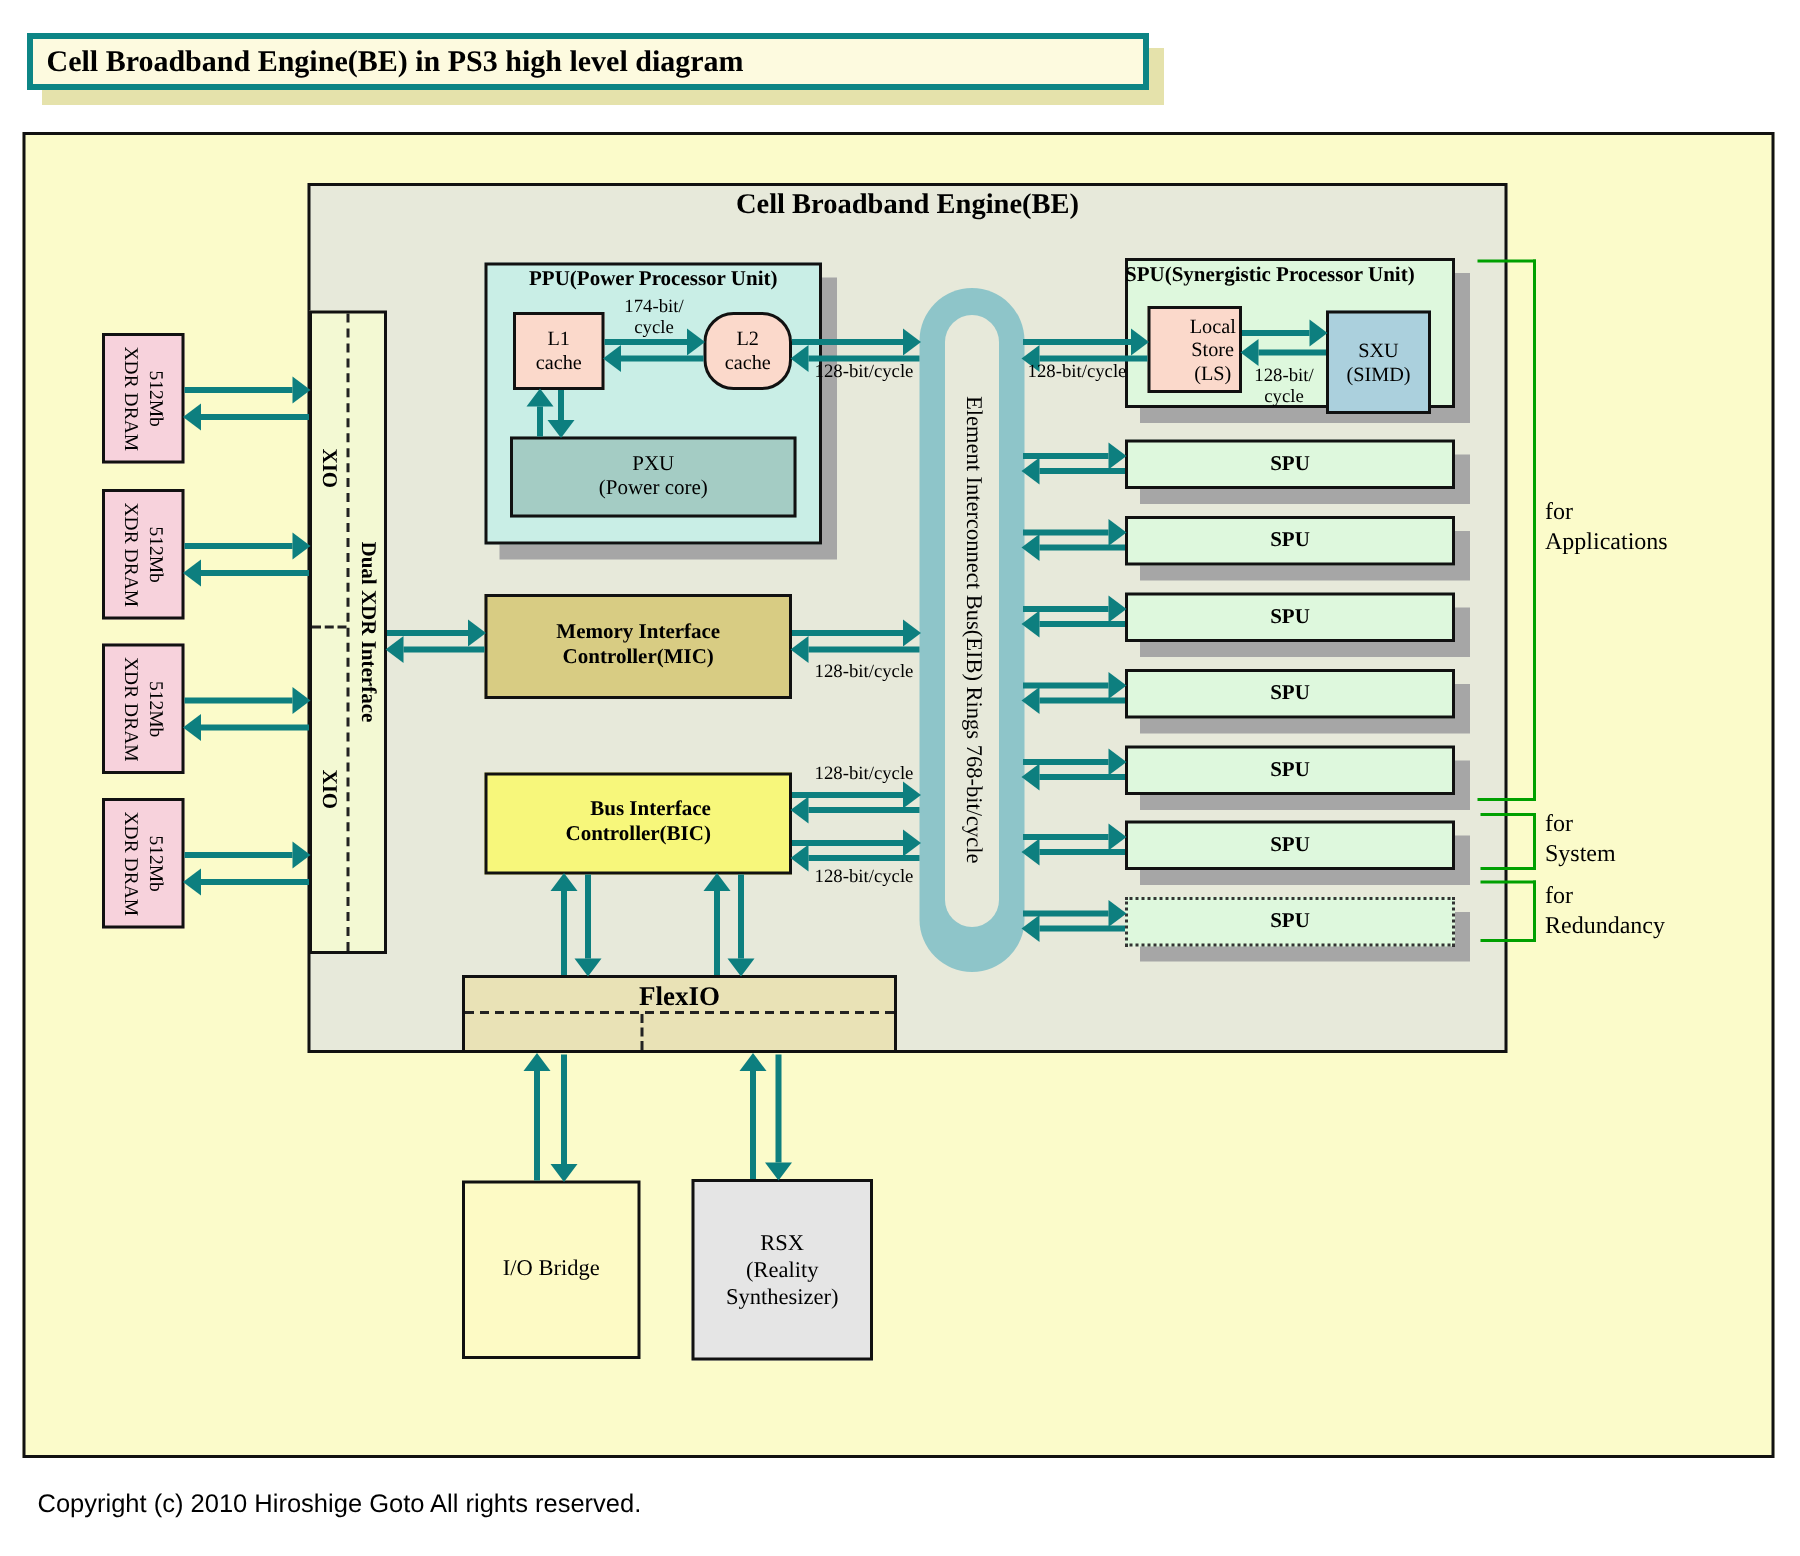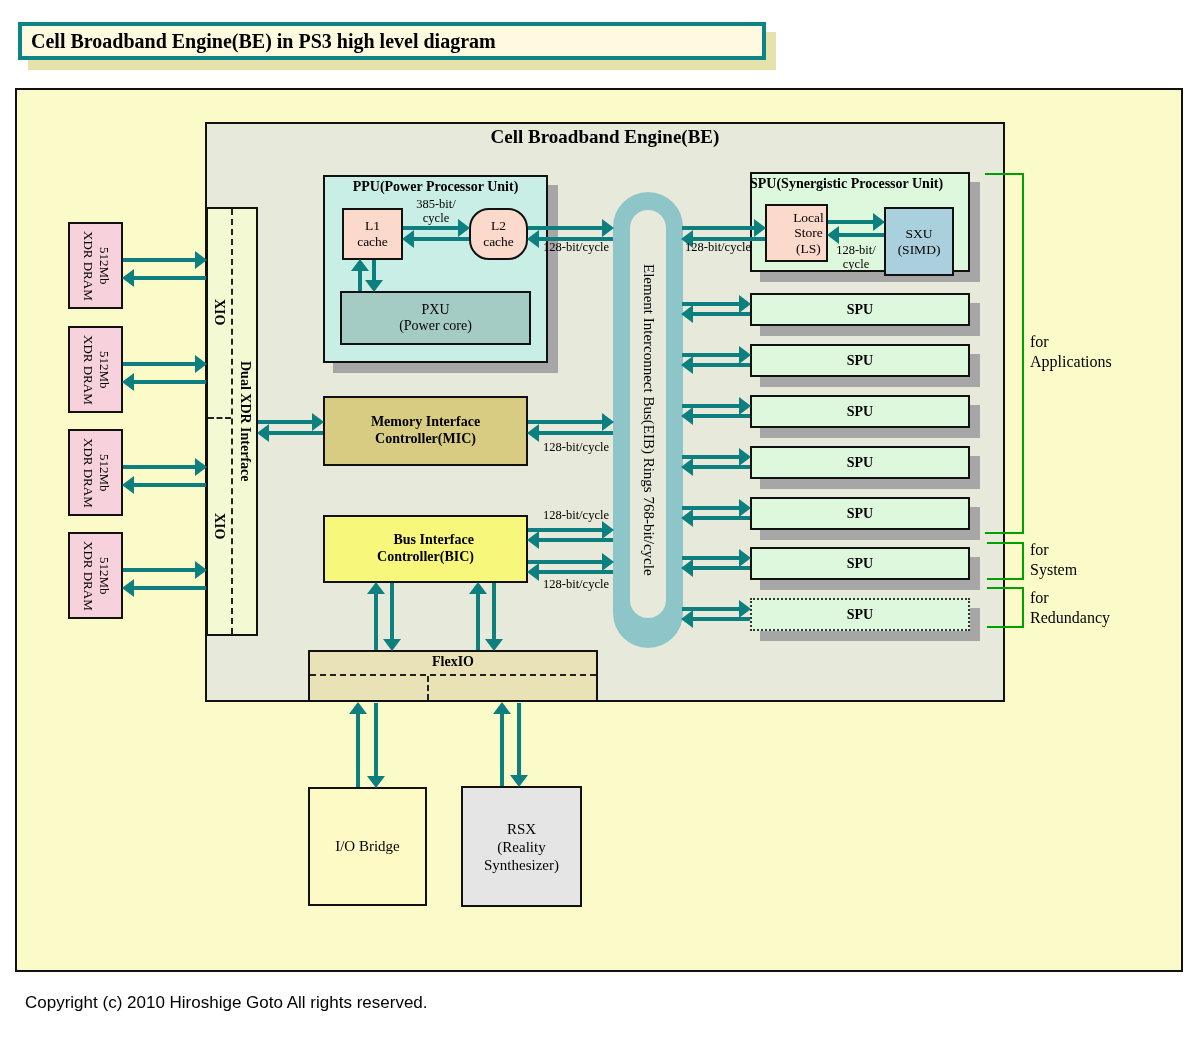--- a/index.html
+++ b/index.html
@@ -55,21 +55,21 @@
 </div>
 
 <div class="box shadow" style="left:323px;top:175px;width:225px;height:188px;background:#c9eee6;"></div>
 <div class="abs" style="left:323px;top:179px;width:225px;text-align:center;font-size:14px;font-weight:bold;">PPU(Power Processor Unit)</div>
 <div class="box cen pre" style="left:342px;top:208px;width:61px;height:52px;background:#fbd9cb;font-size:13.5px;line-height:1.15;">L1
 cache</div>
 <div class="box cen pre" style="left:469px;top:208px;width:59px;height:52px;background:#fbd9cb;font-size:13.5px;line-height:1.15;border-radius:20px;">L2
 cache</div>
 <div class="box cen pre" style="left:340px;top:291px;width:191px;height:54px;background:#a4ccc4;font-size:14px;line-height:1.15;">PXU
 (Power core)</div>
-<div class="bw pre" style="left:402px;top:198px;width:68px;">385-bit/
+<div class="bw pre" style="left:402px;top:198px;width:68px;">174-bit/
 cycle</div>
 
 <div class="box shadow" style="left:750px;top:172px;width:220px;height:100px;background:#def8dd;"></div>
 <div class="abs" style="left:750px;top:176px;width:196px;text-align:left;font-size:14px;font-weight:bold;">SPU(Synergistic Processor Unit)</div>
 <div class="box cen pre" style="left:765px;top:204px;width:63px;height:58px;background:#fbd9cb;font-size:13.5px;line-height:1.12;padding-left:24px;">Local
 Store
 (LS)</div>
 <div class="box cen pre" style="left:884px;top:207px;width:70px;height:69px;background:#abd0dd;font-size:13.5px;line-height:1.15;">SXU
 (SIMD)</div>
 <div class="bw pre" style="left:828px;top:244px;width:56px;">128-bit/
@@ -112,21 +112,21 @@
 <div class="box cen" style="left:68px;top:429px;width:55px;height:87px;background:#f7d2dc;">
   <span class="vtext" style="font-size:13px;line-height:1.25;">XDR DRAM
 512Mb</span>
 </div>
 <div class="box cen" style="left:68px;top:532px;width:55px;height:87px;background:#f7d2dc;">
   <span class="vtext" style="font-size:13px;line-height:1.25;">XDR DRAM
 512Mb</span>
 </div>
 
 <div class="box" style="left:308px;top:650px;width:290px;height:52px;background:#e9e2b6;"></div>
-<div class="abs" style="left:308px;top:654px;width:290px;text-align:center;font-size:14px;font-weight:bold;">FlexIO</div>
+<div class="abs" style="left:308px;top:654px;width:290px;text-align:center;font-size:18px;font-weight:bold;">FlexIO</div>
 <div class="dash-h" style="left:310px;top:674px;width:286px;"></div>
 <div class="dash-v" style="left:427px;top:676px;height:24px;"></div>
 
 <div class="box cen" style="left:308px;top:787px;width:119px;height:119px;background:#fdfac5;font-size:15px;">I/O Bridge</div>
 <div class="box cen pre" style="left:461px;top:786px;width:121px;height:121px;background:#e5e5e5;font-size:15px;line-height:1.2;">RSX
 (Reality
 Synthesizer)</div>
 
 <div class="ha hr" style="left:403px;top:226px;width:55px;"></div>
 <div class="ha hl" style="left:414px;top:237px;width:55px;"></div>

